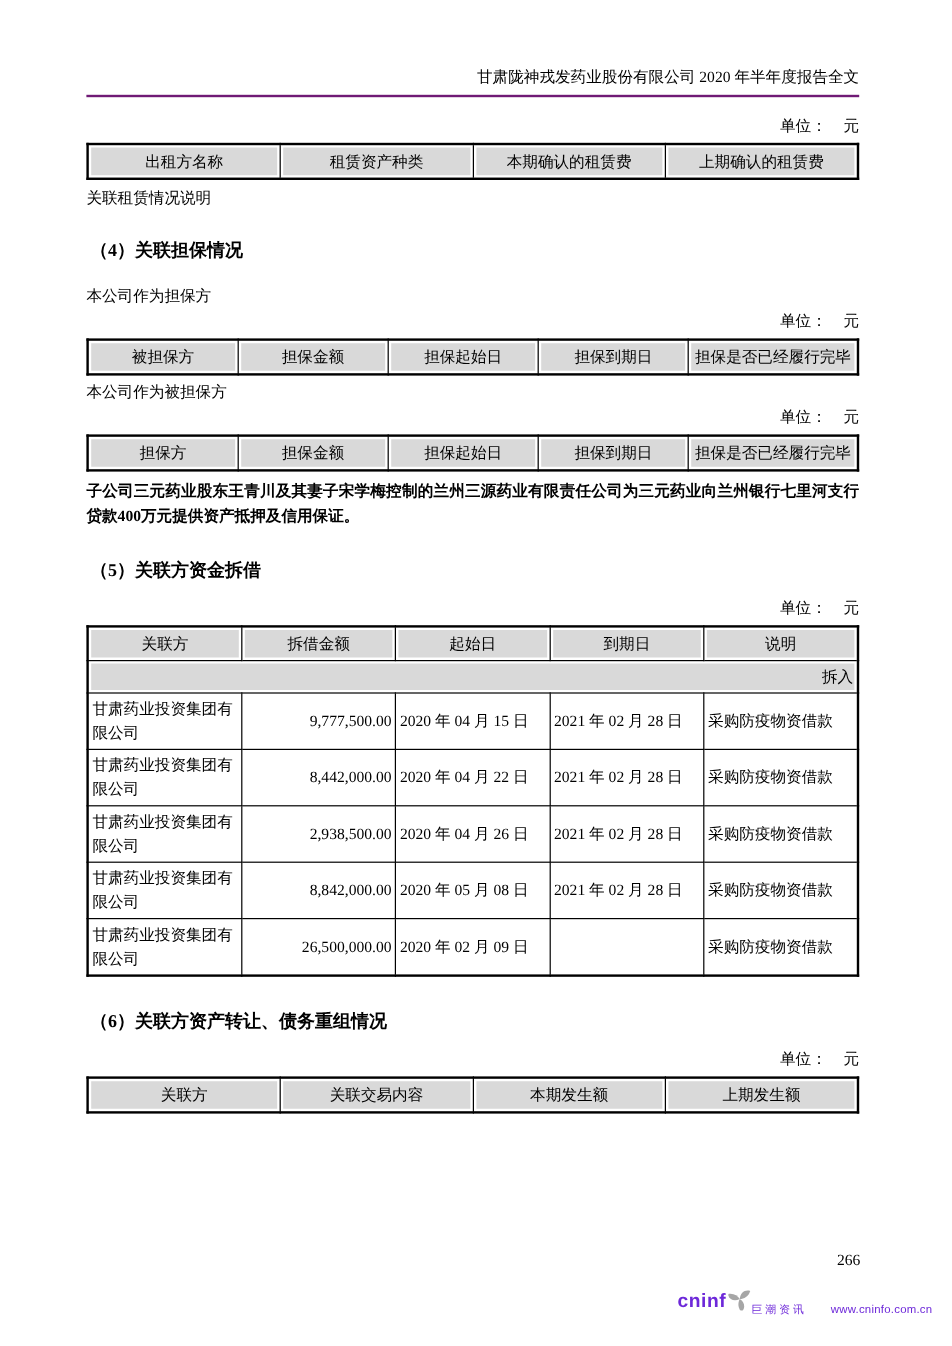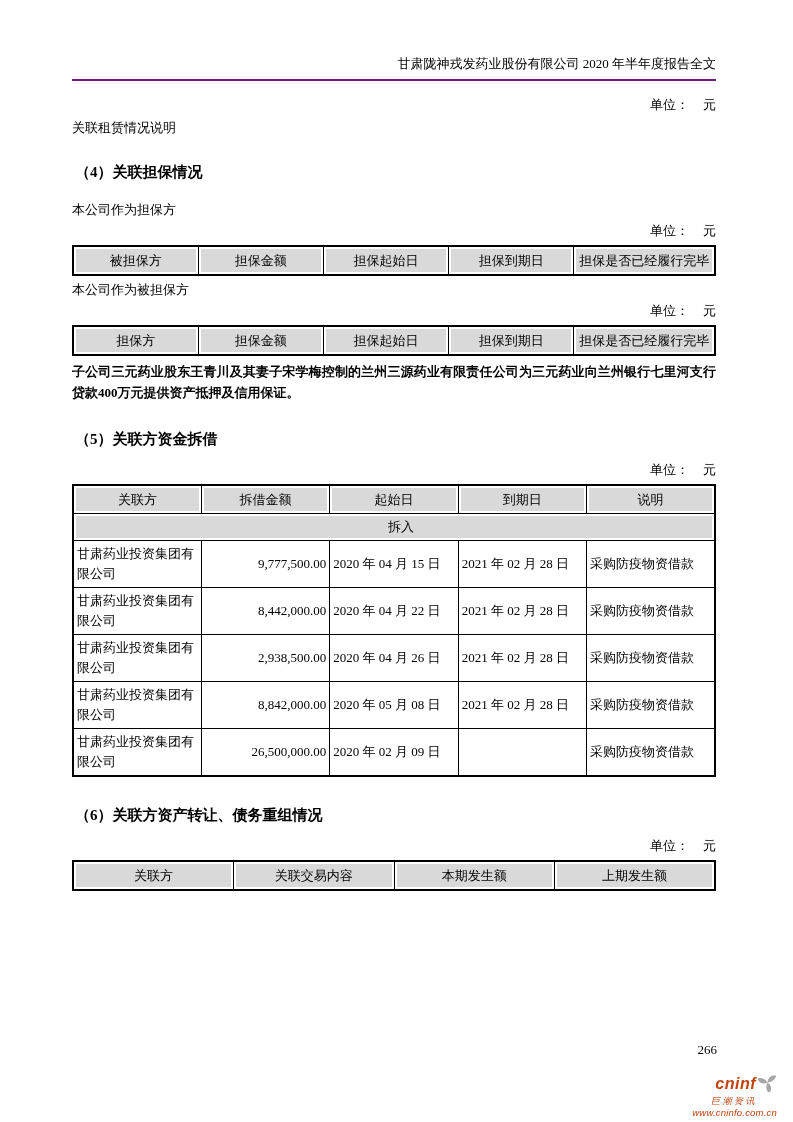--- a/index.html
+++ b/index.html
@@ -45,21 +45,21 @@
     box-shadow: inset 0 0 0 2px #ffffff;
     text-align:center;
     white-space:nowrap;
     padding:0;
   }
   .t td { padding:0 3px; vertical-align:middle; }
   td.group-cell {
     height:26px;
     background:#d9d9d9;
     box-shadow: inset 0 0 0 2px #ffffff;
-    text-align:center;
+    text-align:right;
     padding-left:17px;
   }
   .data-row td { height:46px; }
   .party-cell { text-align:left; line-height:20px; padding:2px 4px; }
   .amount-cell { text-align:right; padding-right:2px; }
   .date-cell  { text-align:left; padding-left:3px; }
   .note-cell  { text-align:left; padding-left:4px; }
 
   .plain-label { font-size:13px; line-height:16px; margin-top:7px; }
   .sub-label   { font-size:13px; line-height:16px; margin-top:20px; }
@@ -83,44 +83,59 @@
 
   .page-num {
     position:absolute;
     top:1042px; right:76px;
     font-size:13px;
   }
 
   .logo {
     position:absolute;
     top:1073px; right:16px;
-    display:flex; flex-direction:column; align-items:flex-end;
+    display:flex; flex-direction:row; align-items:flex-end;
     font-family:"Liberation Sans","DejaVu Sans",sans-serif;
-    color:#c2410c;
+    color:#6d28d9;
     line-height:1;
-    font-style:italic;
   }
   .logo-top { display:flex; align-items:center; }
   .logo-brand { font-weight:bold; font-size:16px; letter-spacing:0.5px; }
   .logo-swirl { margin-left:2px; }
   .logo-cn { font-size:9px; letter-spacing:2.5px; margin:2px 20px 0 0; }
   .logo-url { font-size:9.5px; margin-top:2px; letter-spacing:0.2px; }
 </style>
 </head>
 <body>
 
 <div class="page">
   <div class="content">
 
     <div class="doc-header">甘肃陇神戎发药业股份有限公司 2020 年半年度报告全文</div>
 
     <div class="unit-line first">
       <span>单位：</span><span class="unit-value">元</span>
     </div>
 
+    <table class="t">
+      <colgroup>
+          <col style="width:25%">
+          <col style="width:25%">
+          <col style="width:25%">
+          <col style="width:25%">
+        </colgroup>
+      <thead>
+        <tr>
+          <th>出租方名称</th>
+          <th>租赁资产种类</th>
+          <th>本期确认的租赁费</th>
+          <th>上期确认的租赁费</th>
+        </tr>
+      </thead>
+    </table>
 
     <div class="plain-label">关联租赁情况说明</div>
 
     <h3 class="sec">（4）关联担保情况</h3>
 
     <div class="sub-label">本公司作为担保方</div>
 
     <div class="unit-line tight">
       <span>单位：</span><span class="unit-value">元</span>
     </div>

